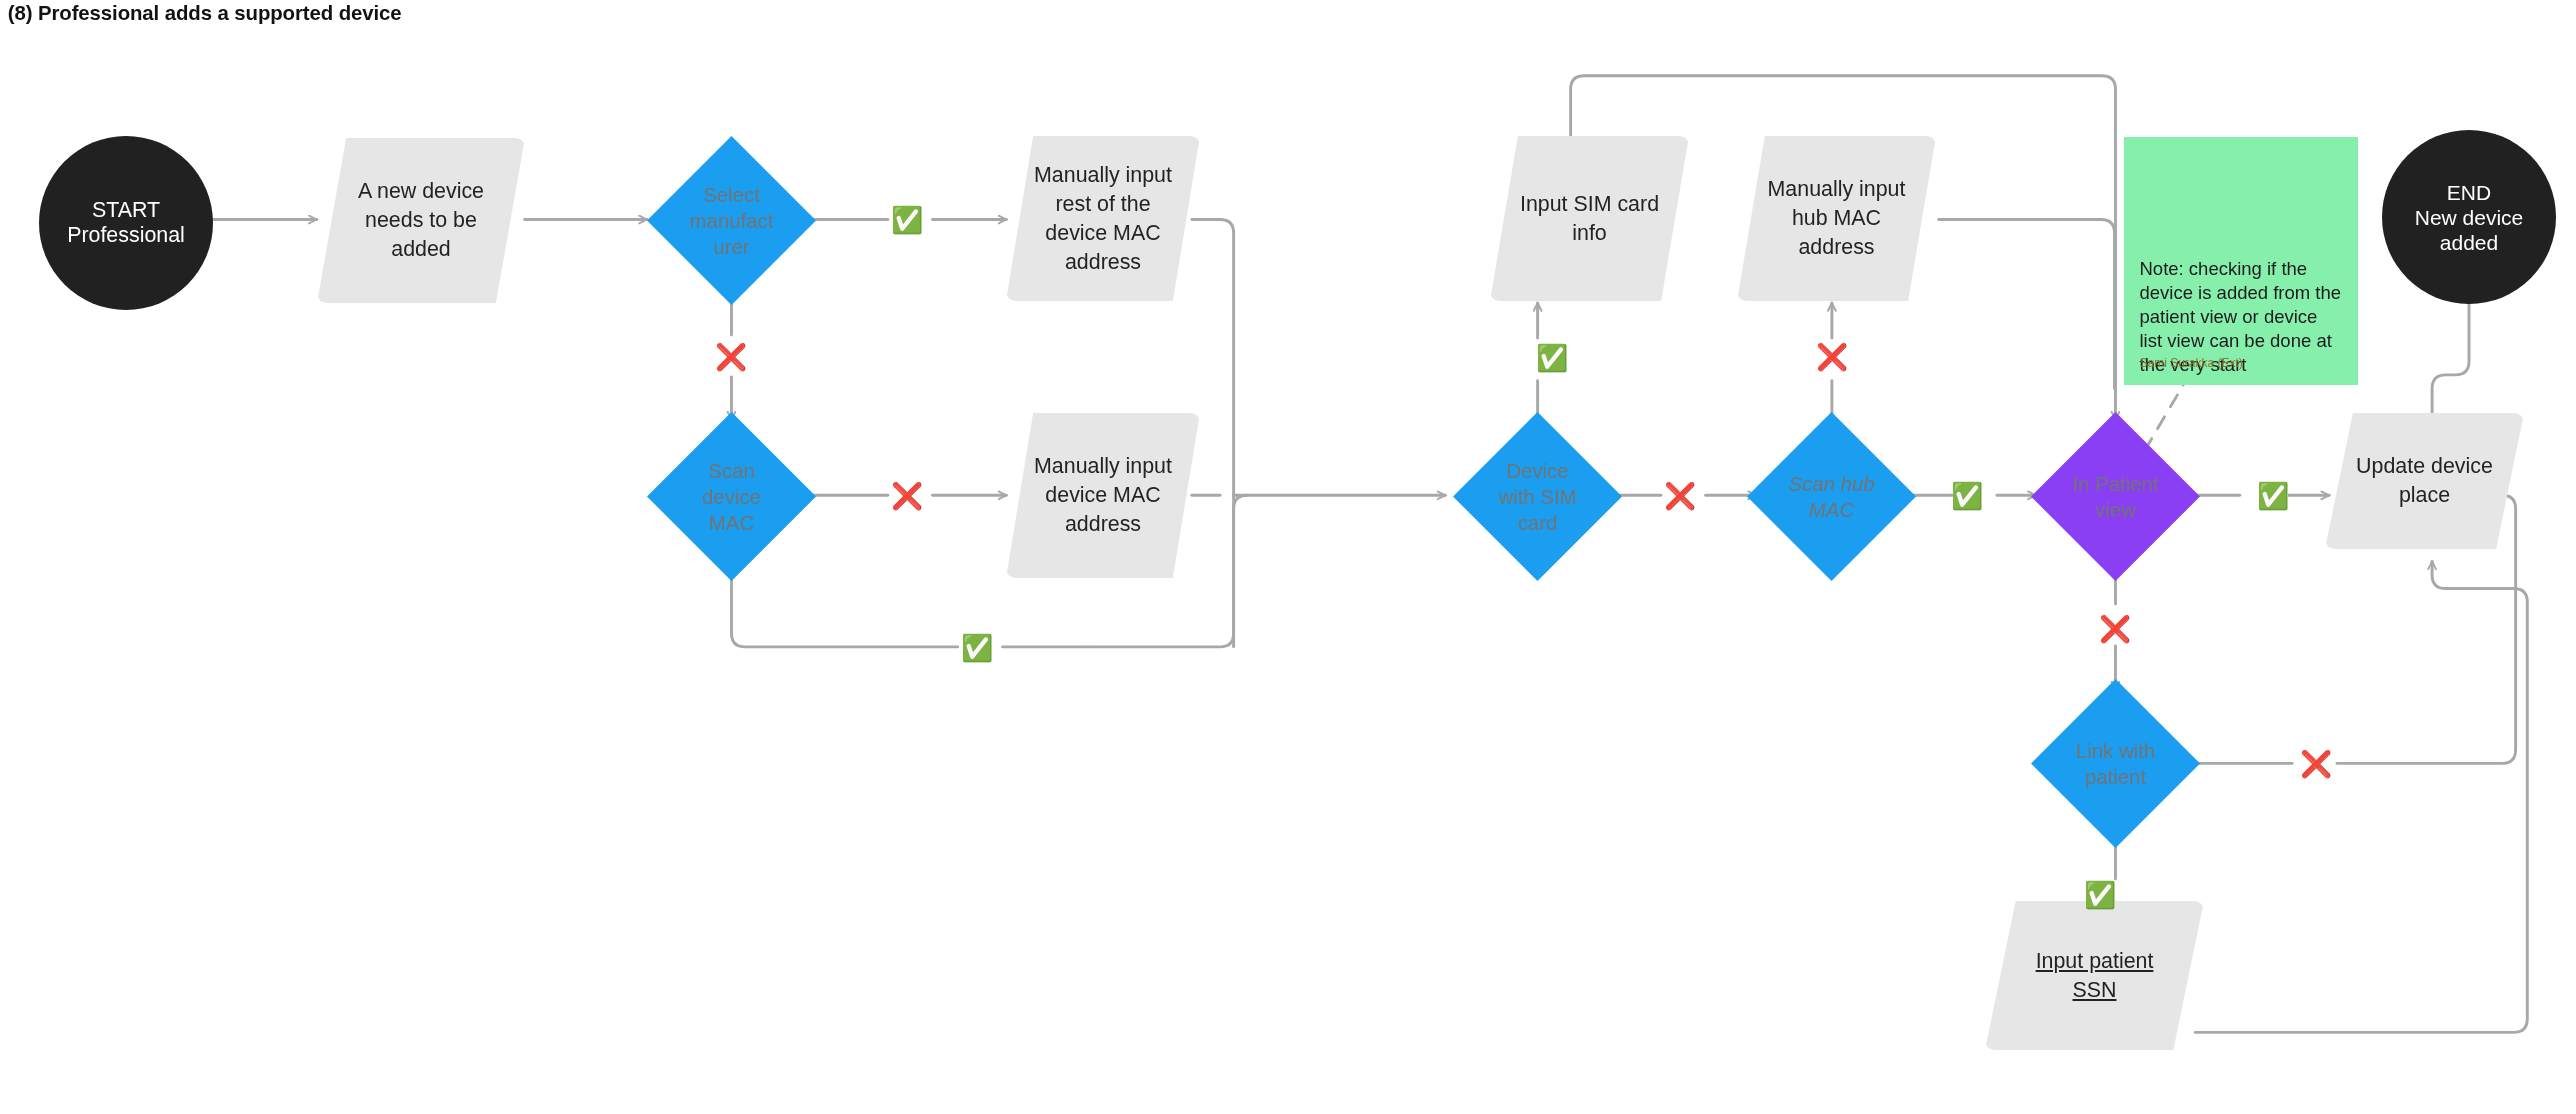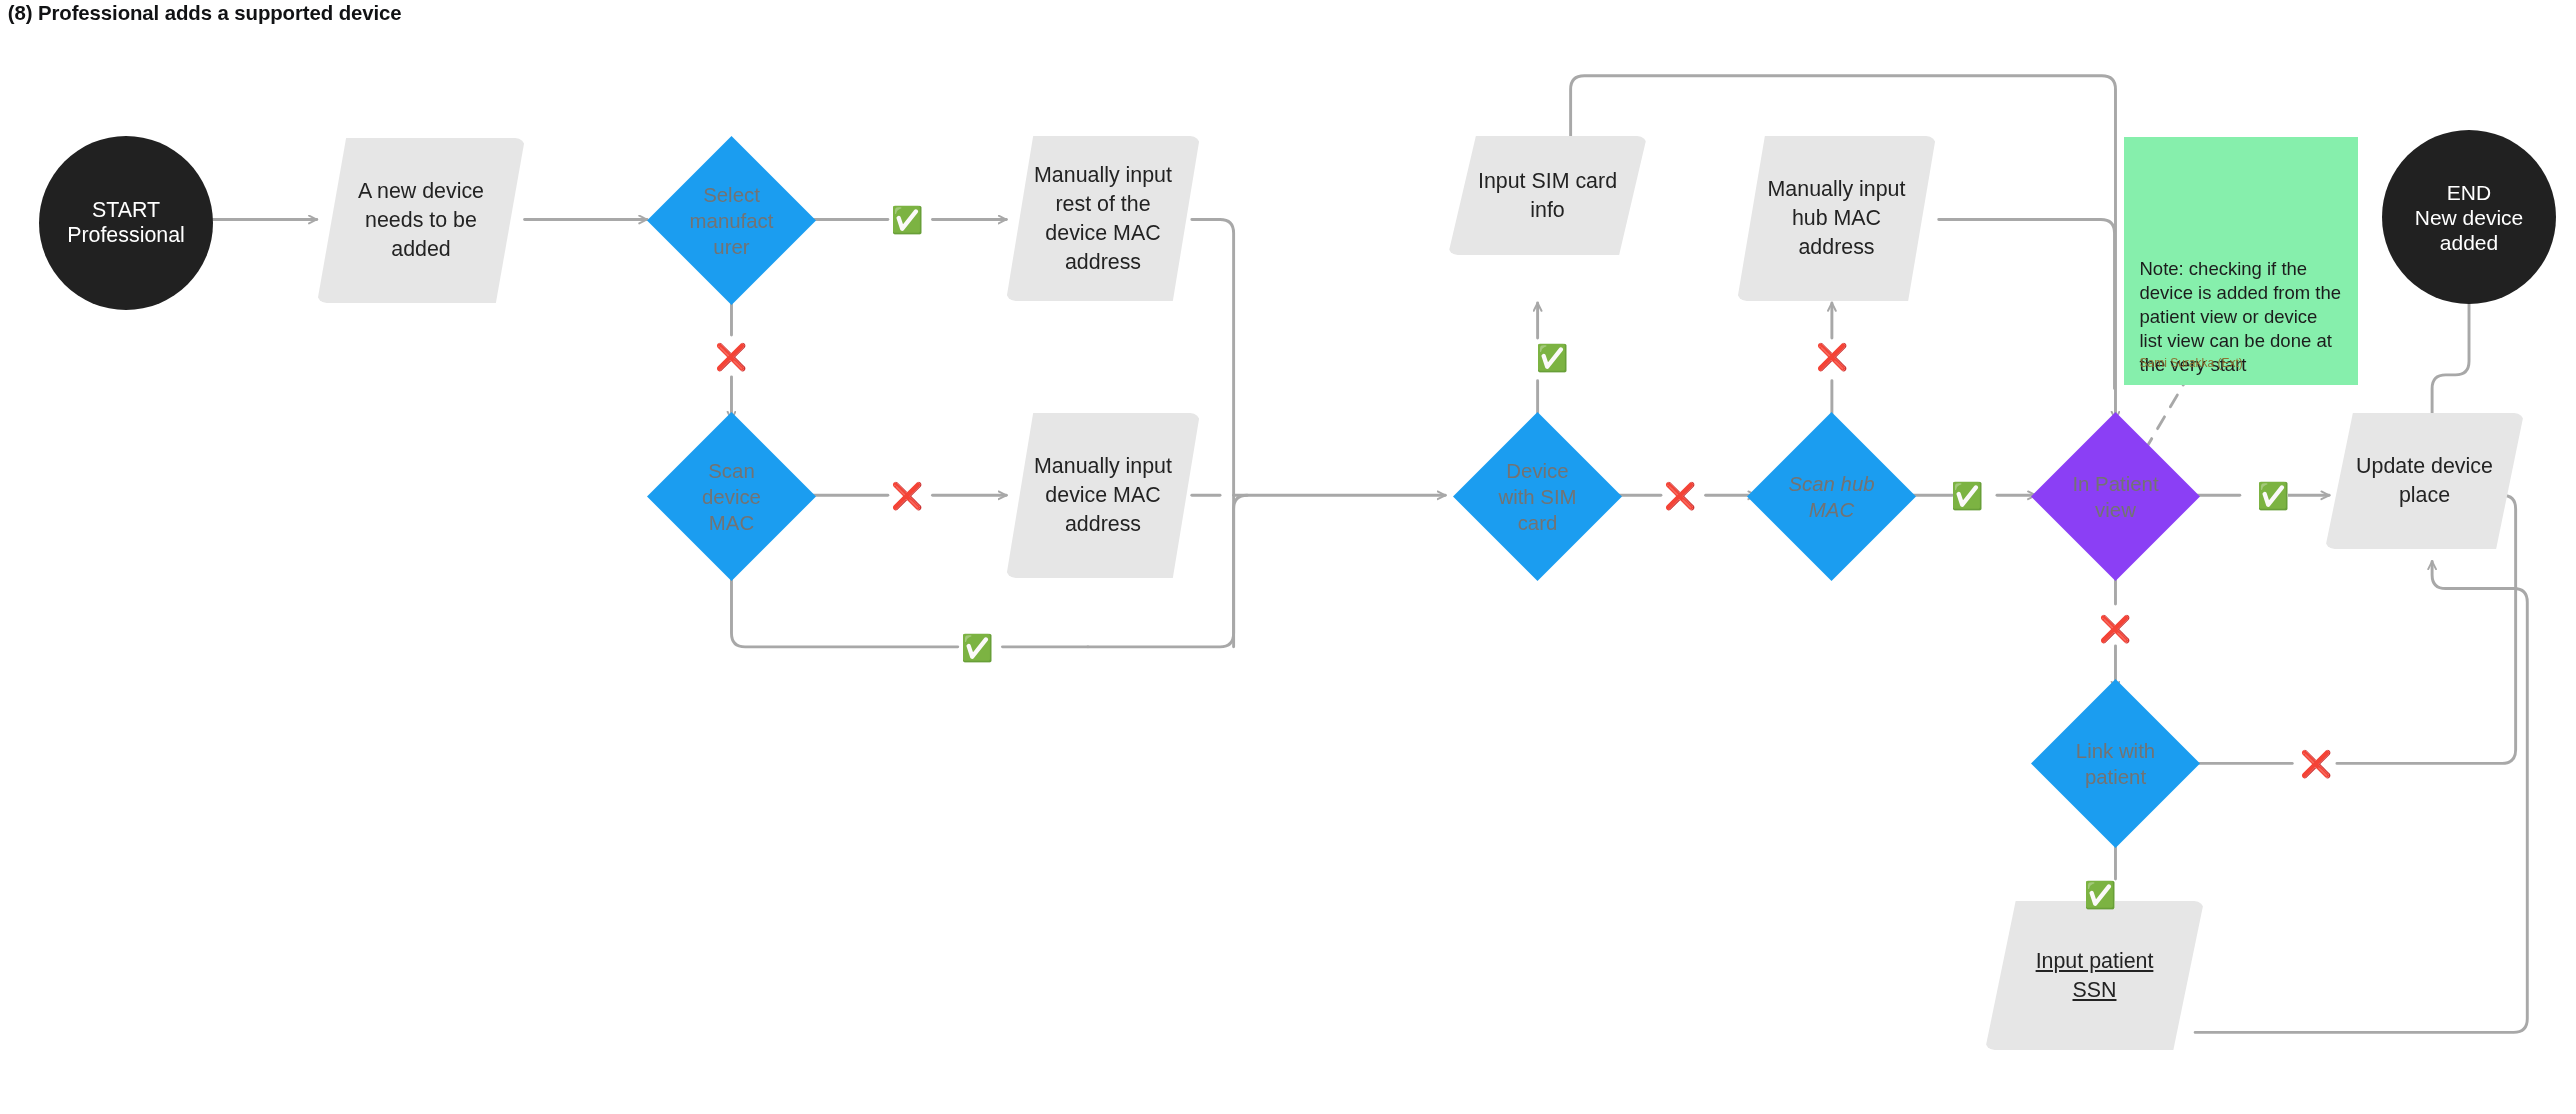--- a/index.html
+++ b/index.html
@@ -178,21 +178,21 @@
 device
 MAC</span>
   </div>
 
   <div class="node parallelogram" style="left:1006px;top:413px;width:194px;height:165px;">
     <span class="txt" style="white-space:pre-line;">Manually input
 device MAC
 address</span>
   </div>
 
-  <div class="node parallelogram" style="left:1448px;top:136px;width:199px;height:119px;">
+  <div class="node parallelogram" style="left:1490px;top:136px;width:199px;height:165px;">
     <span class="txt" style="white-space:pre-line;">Input SIM card
 info</span>
   </div>
 
   <div class="node diamond" style="left:1453px;top:412px;width:169px;height:169px;">
     <span class="shape"></span>
     <span class="txt" style="white-space:pre-line;">Device
 with SIM
 card</span>
   </div>

